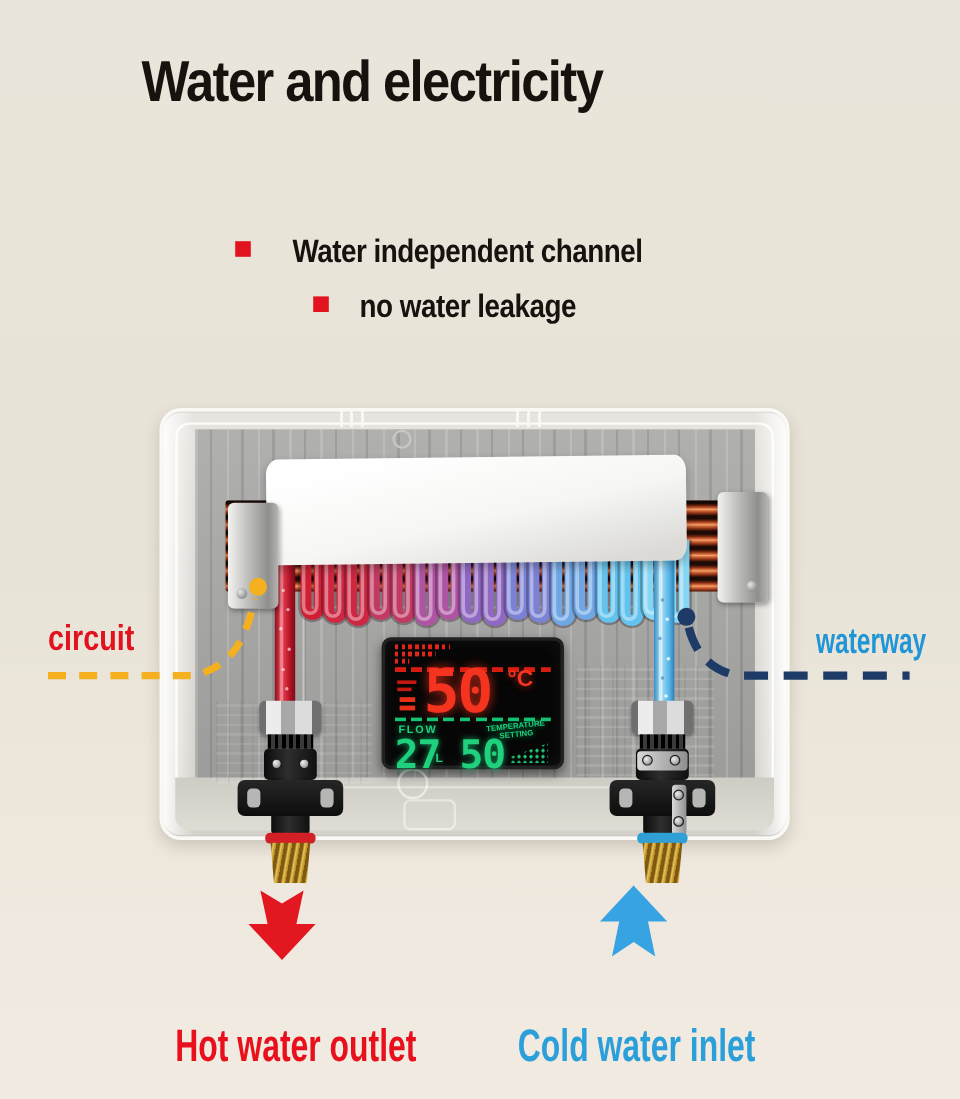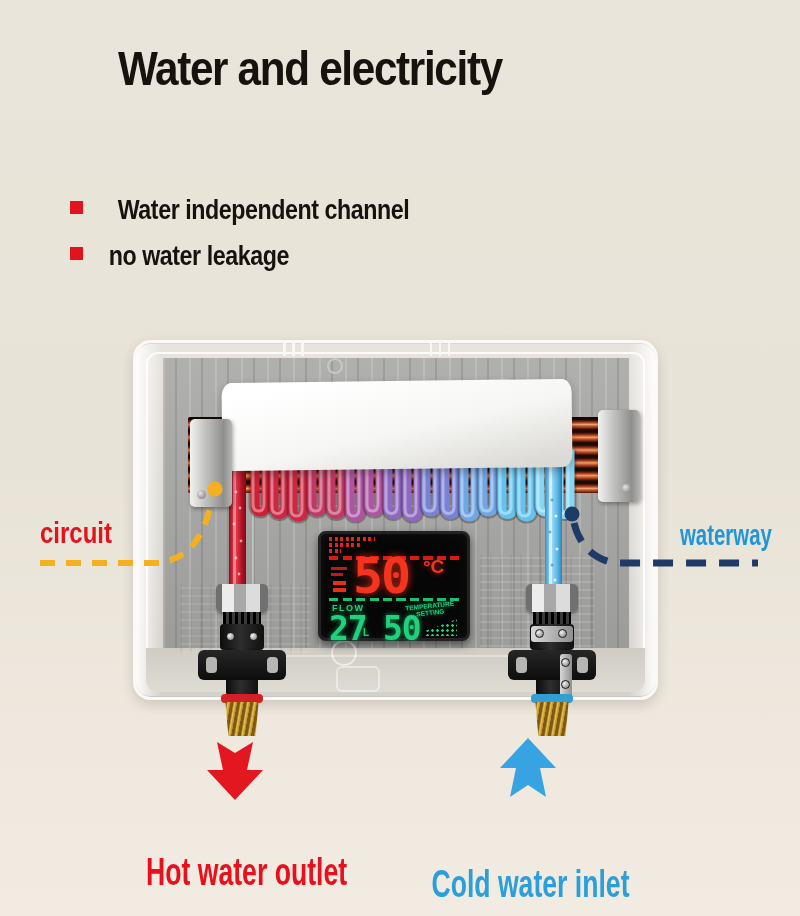--- a/index.html
+++ b/index.html
@@ -9,21 +9,21 @@
   .abs{position:absolute;}
   .cx{display:inline-block;transform-origin:left center;white-space:nowrap;}
   .cxc{display:inline-block;transform-origin:center center;white-space:nowrap;}
 
   
   .title{left:118px;top:36px;color:#17120e;font-weight:bold;}
   .title-line{font-size:48px;line-height:65px;letter-spacing:-1.5px;}
   .title-line .cx{transform:scaleX(.88);}
 
   
-  .features{left:70px;top:186px;width:645px;text-align:left;}
+  .features{left:55px;top:186px;width:645px;text-align:center;}
   .feature-row{height:46px;line-height:46px;}
   .feature-bullet{display:inline-block;width:13px;height:13px;background:#e2121e;
                   margin-right:11px;vertical-align:middle;transform:translateY(-2px);}
   .feature-text{font-size:27px;font-weight:bold;color:#17120e;letter-spacing:-.5px;vertical-align:middle;}
   .feature-text .cxc{transform:scaleX(.86);}
 
   
   .shell{left:133px;top:340px;width:525px;height:360px;border-radius:18px;
          background:linear-gradient(180deg,#e7e4df,#d4d1cb);border:3px solid #faf9f5;
          box-shadow:0 5px 12px rgba(60,50,40,.18), inset 0 0 0 1px rgba(0,0,0,.05);box-sizing:border-box;}
@@ -315,15 +315,15 @@
   <svg class="layer" width="800" height="916" viewBox="0 0 800 916">
     <circle cx="215" cy="489" r="7.5" fill="#f5b01f"></circle>
     <path d="M40,563 L160,563 C192,557 205,534 212,499" fill="none" stroke="#f5b01f" stroke-width="6" stroke-dasharray="15 11"></path>
     <circle cx="572" cy="514" r="7.5" fill="#1d3b66"></circle>
     <path d="M574,523 C579,543 591,558 614,563 L758,563" fill="none" stroke="#1d3b66" stroke-width="7" stroke-dasharray="20 13"></path>
     <polygon points="235,800 207,770 223,770 217,742 235,753 253,742 247,770 263,770" fill="#e2171f"></polygon>
     <polygon points="528,738 500,768 516,768 510,797 528,785 546,797 540,768 556,768" fill="#38a3e3"></polygon>
   </svg>
 
   <div class="abs outlet-label hot" style="left:87px;"><span class="cxc">Hot water outlet</span></div>
-  <div class="abs outlet-label cold" style="left:370px;margin-top:12px;"><span class="cxc">Cold water inlet</span></div>
+  <div class="abs outlet-label cold" style="left:370px;"><span class="cxc">Cold water inlet</span></div>
 
 </div>
 
 </body></html>

